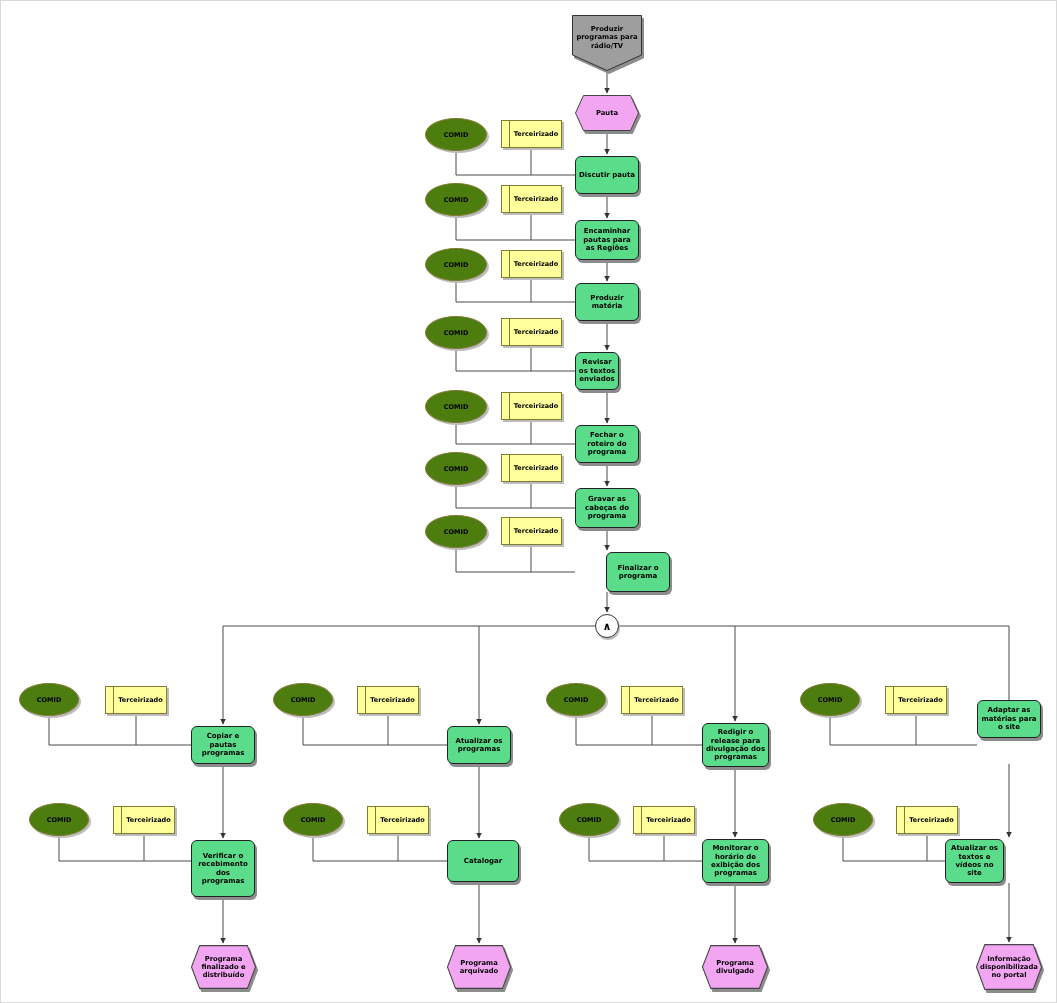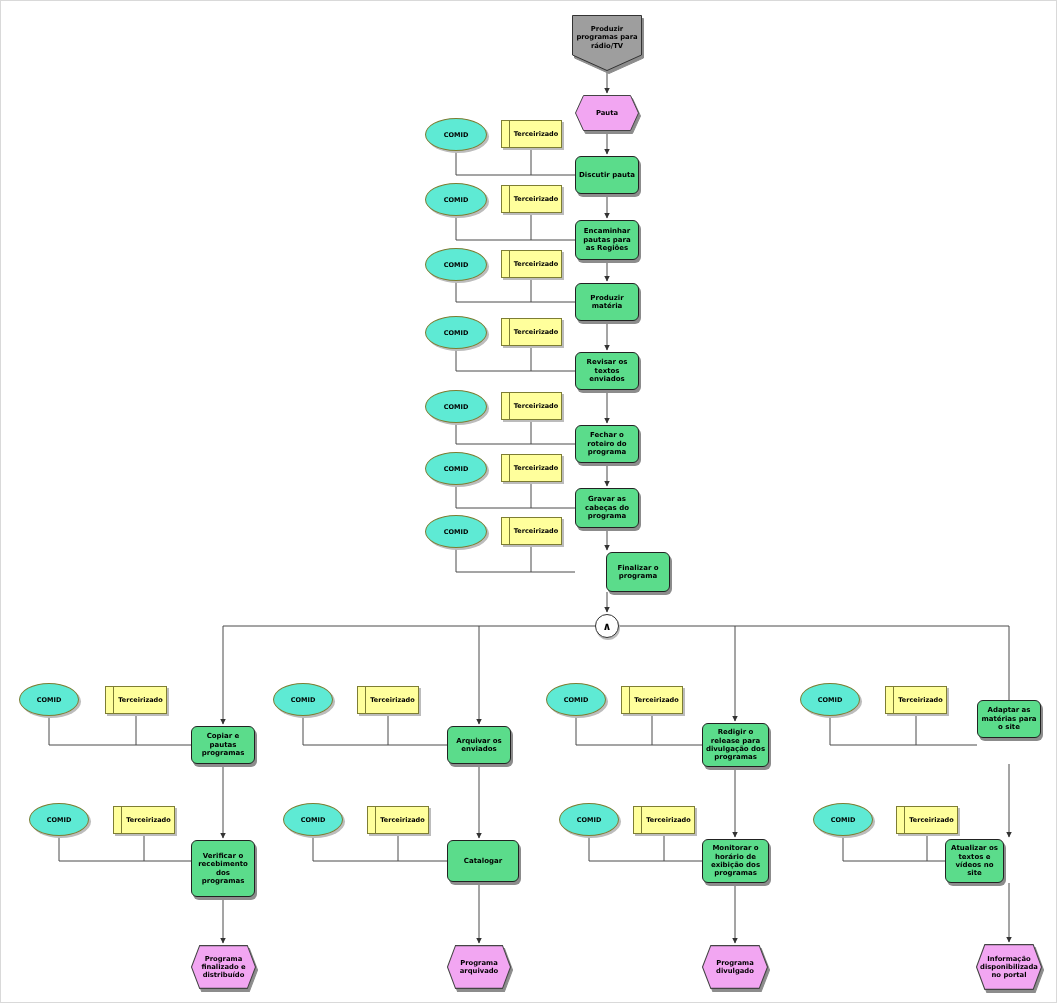--- a/index.html
+++ b/index.html
@@ -4,21 +4,21 @@
 <style>
   html,body{margin:0;padding:0;background:#ffffff;}
   #canvas{position:relative;width:1057px;height:1003px;background:#fff;
           font-family:"DejaVu Sans",sans-serif;color:#000;border:1px solid #d9d9d9;
           box-sizing:border-box;overflow:hidden;}
   #wires{position:absolute;left:0;top:0;}
   .node{position:absolute;box-sizing:border-box;}
   .func{background:#5bdc8b;border:1px solid #222;border-radius:6px;
         box-shadow:2px 3px 0 #8c8c8c;display:flex;align-items:center;justify-content:center;
         text-align:center;font-size:7px;font-weight:bold;line-height:1.2;padding:16px 2px;}
-  .org{background:#5eead4;border:1px solid #7d7d33;border-radius:50%;
+  .org{background:#4d7c0f;border:1px solid #7d7d33;border-radius:50%;
        box-shadow:2px 2px 0 #bcbcbc;display:flex;align-items:center;justify-content:center;
        font-size:6.5px;font-weight:bold;}
   .pos{background:#ffff9c;border:1px solid #7d7d33;box-shadow:2px 2px 0 #bcbcbc;
        display:flex;align-items:center;justify-content:center;font-size:6.5px;font-weight:bold;
        padding-left:9px;}
   .pos::before{content:"";position:absolute;left:7px;top:0;bottom:0;width:1px;background:#7d7d33;}
   .poly{filter:drop-shadow(2px 3px 0 #8c8c8c);}
   .poly svg{position:absolute;left:0;top:0;width:100%;height:100%;display:block;}
   .poly .lbl{position:absolute;left:0;top:0;right:0;bottom:0;display:flex;align-items:center;
              justify-content:center;text-align:center;font-size:6.8px;font-weight:bold;
@@ -109,21 +109,21 @@
   <div class="node org" style="left:424px;top:389px;width:62px;height:33px">COMID</div>
   <div class="node pos" style="left:500px;top:391px;width:61px;height:28px">Terceirizado</div>
   <div class="node org" style="left:424px;top:451px;width:62px;height:33px">COMID</div>
   <div class="node pos" style="left:500px;top:453px;width:61px;height:28px">Terceirizado</div>
   <div class="node org" style="left:424px;top:514px;width:62px;height:33px">COMID</div>
   <div class="node pos" style="left:500px;top:516px;width:61px;height:28px">Terceirizado</div>
 
   <div class="node func" style="left:574px;top:155px;width:64px;height:38px">Discutir pauta</div>
   <div class="node func" style="left:574px;top:219px;width:64px;height:40px">Encaminhar pautas para as Regiões</div>
   <div class="node func" style="left:574px;top:282px;width:64px;height:38px">Produzir matéria</div>
-  <div class="node func" style="left:574px;top:351px;width:64px;height:38px">Revisar os textos enviados</div>
+  <div class="node func" style="left:574px;top:351px;width:44px;height:38px">Revisar os textos enviados</div>
   <div class="node func" style="left:574px;top:424px;width:64px;height:38px">Fechar o roteiro do programa</div>
   <div class="node func" style="left:574px;top:487px;width:64px;height:40px">Gravar as cabeças do programa</div>
   <div class="node func" style="left:605px;top:551px;width:64px;height:40px">Finalizar o programa</div>
 
   <div class="node conn" style="left:594px;top:613px;width:24px;height:24px">∧</div>
 
   <div class="node org" style="left:18px;top:682px;width:60px;height:33px">COMID</div>
   <div class="node pos" style="left:104px;top:685px;width:62px;height:28px">Terceirizado</div>
   <div class="node func" style="left:190px;top:725px;width:64px;height:38px">Copiar e pautas programas</div>
   <div class="node org" style="left:28px;top:802px;width:60px;height:33px">COMID</div>
@@ -131,21 +131,21 @@
   <div class="node func" style="left:190px;top:839px;width:64px;height:57px">Verificar o recebimento dos programas</div>
   <div class="node poly" style="left:190px;top:944px;width:65px;height:44px">
     <svg viewBox="0 0 64 36" preserveAspectRatio="none">
       <polygon points="8.5,0.5 55.5,0.5 63.5,18 55.5,35.5 8.5,35.5 0.5,18" fill="#f2a6f2" stroke="#444" stroke-width="1"></polygon>
     </svg>
     <span class="lbl">Programa finalizado e distribuído</span>
   </div>
 
   <div class="node org" style="left:272px;top:682px;width:60px;height:33px">COMID</div>
   <div class="node pos" style="left:356px;top:685px;width:62px;height:28px">Terceirizado</div>
-  <div class="node func" style="left:446px;top:725px;width:64px;height:38px">Arquivar os enviados</div>
+  <div class="node func" style="left:446px;top:725px;width:64px;height:38px">Atualizar os programas</div>
   <div class="node org" style="left:282px;top:802px;width:60px;height:33px">COMID</div>
   <div class="node pos" style="left:366px;top:805px;width:62px;height:28px">Terceirizado</div>
   <div class="node func" style="left:446px;top:839px;width:72px;height:42px">Catalogar</div>
   <div class="node poly" style="left:446px;top:944px;width:64px;height:44px">
     <svg viewBox="0 0 64 36" preserveAspectRatio="none">
       <polygon points="8.5,0.5 55.5,0.5 63.5,18 55.5,35.5 8.5,35.5 0.5,18" fill="#f2a6f2" stroke="#444" stroke-width="1"></polygon>
     </svg>
     <span class="lbl">Programa arquivado</span>
   </div>
 

